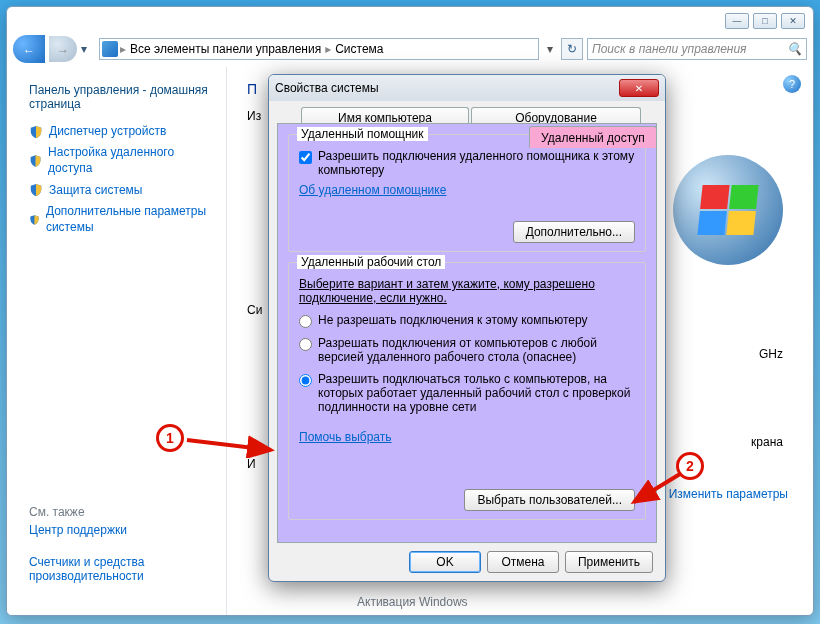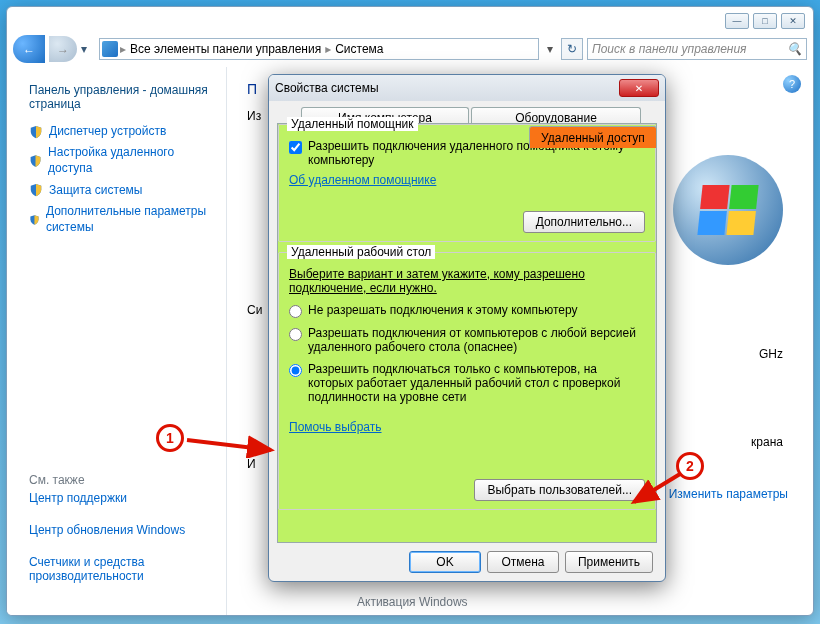--- a/index.html
+++ b/index.html
@@ -40,22 +40,22 @@
   .link-right { position: absolute; right: 25px; color: #0066cc; cursor: pointer; display:flex; align-items:center; gap:4px;}
   .help-icon { position: absolute; right: 12px; top: 8px; width: 18px; height: 18px; border-radius: 9px; background: radial-gradient(circle at 30% 30%, #8fd0ff, #1d6fc4); color: #fff; display: flex; align-items: center; justify-content: center; font-size: 11px; cursor:pointer;}
 
   
   .dialog { position: absolute; left: 268px; top: 74px; width: 398px; height: 508px; background: #f0f0f0; border: 1px solid #5a7fa5; border-radius: 6px; box-shadow: 0 6px 24px rgba(0,0,0,0.5); overflow: hidden; }
   .dlg-title { height: 26px; background: linear-gradient(180deg,#e9eef3,#d7dee6); display: flex; align-items: center; padding: 0 6px; }
   .dlg-title span { font-size: 12px; color: #000; }
   .dlg-close { margin-left: auto; width: 40px; height: 18px; border-radius: 3px; background: linear-gradient(180deg,#e88,#c22); border: 1px solid #a11; display:flex;align-items:center;justify-content:center;color:#fff;font-size:10px;cursor:pointer;}
   .tabstrip { margin: 6px 8px 0 8px; position: relative; height: 42px; }
   .tab { position: absolute; height: 20px; border: 1px solid #9aa; background: linear-gradient(180deg,#fdfdfd,#ececec); border-bottom: none; border-radius: 3px 3px 0 0; display:flex;align-items:center;justify-content:center;padding:0 8px;cursor:pointer;}
-  .tab.active { background: #f97316; z-index: 3; height: 22px; }
-  .tab-panel { position: absolute; left: 8px; right: 8px; top: 48px; bottom: 38px; background: #bef264; border: 1px solid #9aa; }
+  .tab.active { background: #f9a8d4; z-index: 3; height: 22px; }
+  .tab-panel { position: absolute; left: 8px; right: 8px; top: 48px; bottom: 38px; background: #c4b5fd; border: 1px solid #9aa; padding: 10px; }
 
   .group { border: 1px solid #cfcfcf; border-radius: 2px; padding: 10px 10px 10px 10px; margin-bottom: 10px; position: relative; }
   .group-title { position: absolute; top: -8px; left: 8px; background: #fff; padding: 0 4px; color: #000; }
   .chk { display: flex; align-items: flex-start; gap: 6px; margin-top: 4px; }
   .chk input { margin-top: 2px; }
   .link { color: #0066cc; text-decoration: underline; cursor: pointer; display: inline-block; margin-top: 6px; }
   .btn { height: 22px; border: 1px solid #8a8a8a; background: linear-gradient(180deg,#fefefe,#e6e6e6); border-radius: 3px; padding: 0 12px; cursor: pointer; }
   .grp-btn-right { position: absolute; right: 10px; bottom: 8px; }
 
   .radio { display: flex; align-items: flex-start; gap: 6px; margin-top: 8px; }
@@ -125,21 +125,20 @@
         <svg class="shield" viewBox="0 0 16 16">
             <path d="M8 1l6 2v4c0 4-3 7-6 8-3-1-6-4-6-8V3z" fill="#2a7acb"></path>
             <path d="M8 1l6 2v4c0 4-3 7-6 8V1z" fill="#f2c037"></path>
           </svg>
         <span>Дополнительные параметры системы</span>
       </div>
       <div class="see-also">
         <div>См. также</div>
         <div class="see-also-links">
           <span class="sl">Центр поддержки</span>
-          <span class="sl">Центр обновления Windows</span>
           <span class="sl">Счетчики и средства производительности</span>
         </div>
       </div>
     </div>
 
     <div class="content">
       <div class="help-icon">?</div>
       <h1>П</h1>
       <div class="row-label">Из</div>
       <div class="winlogo">

